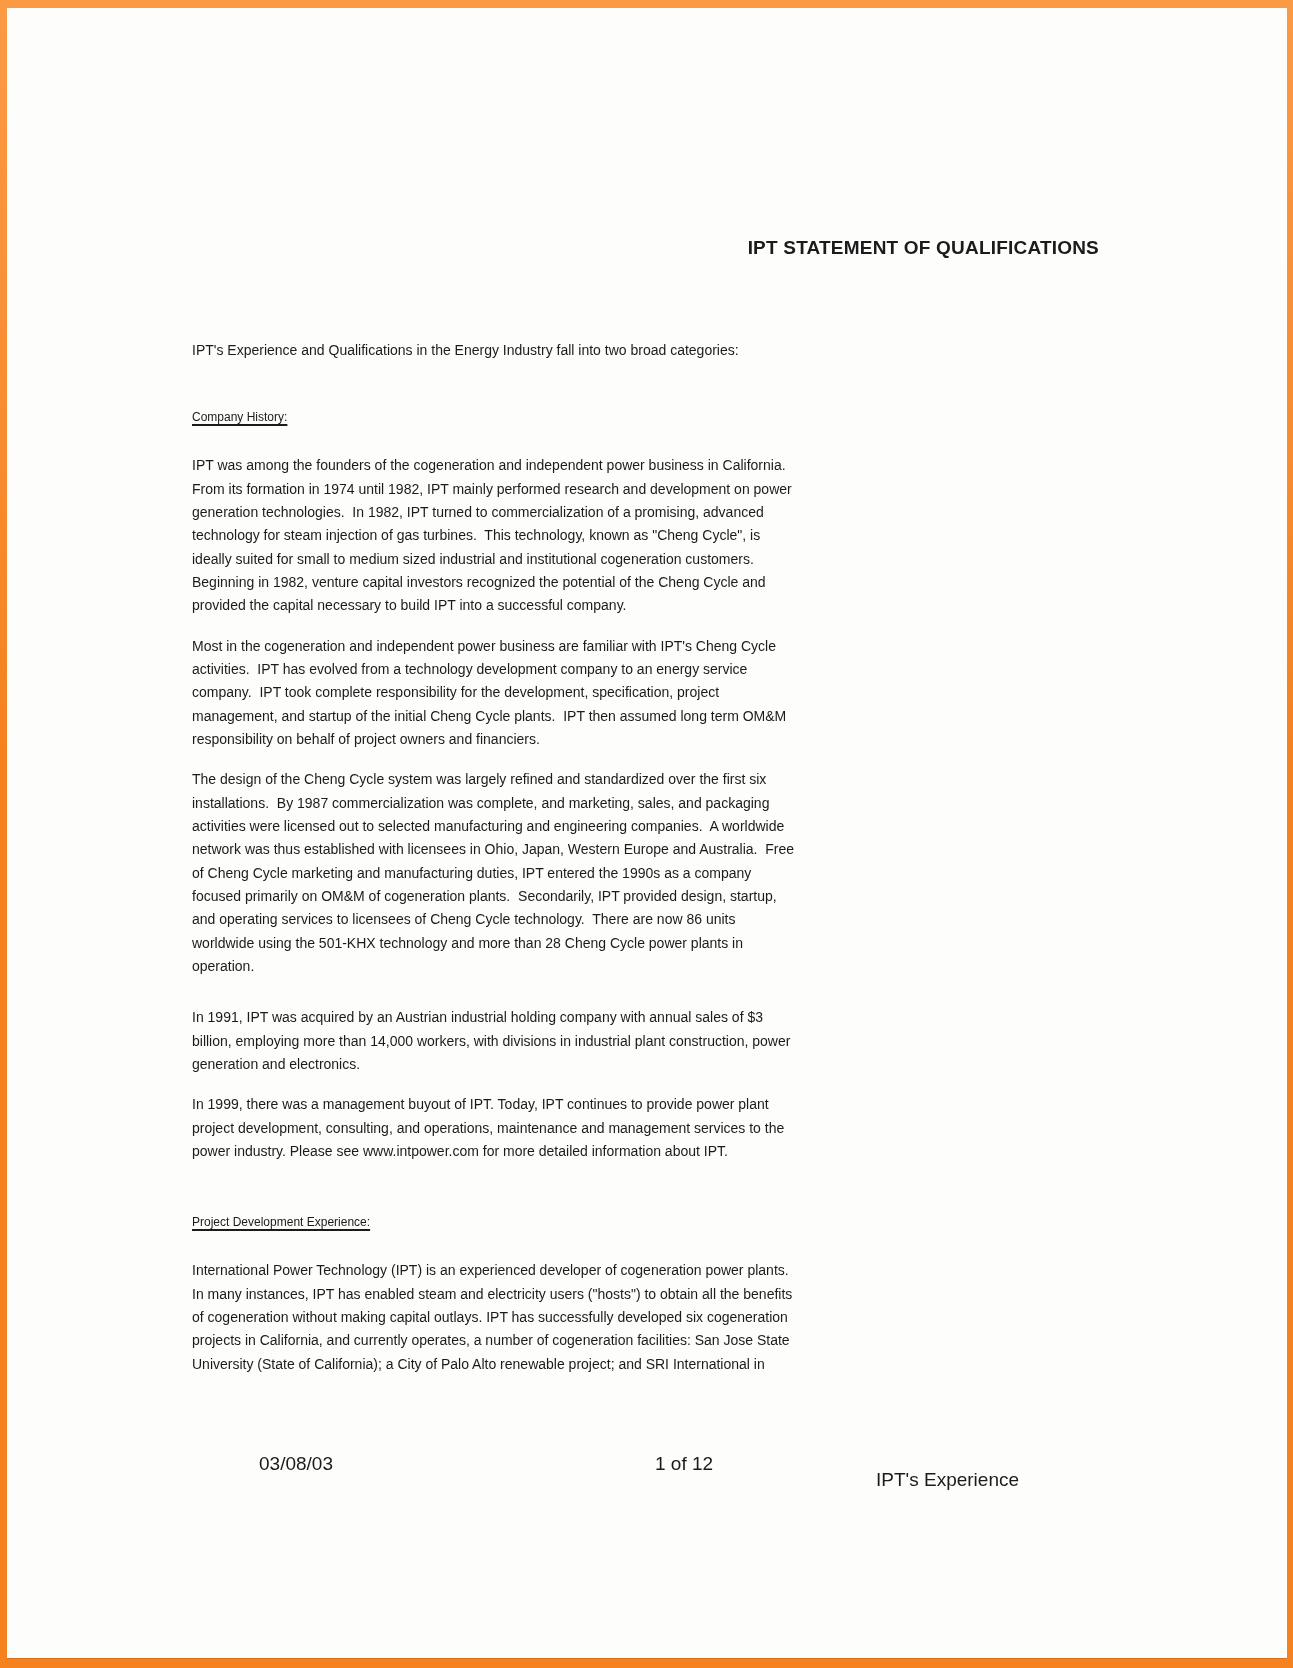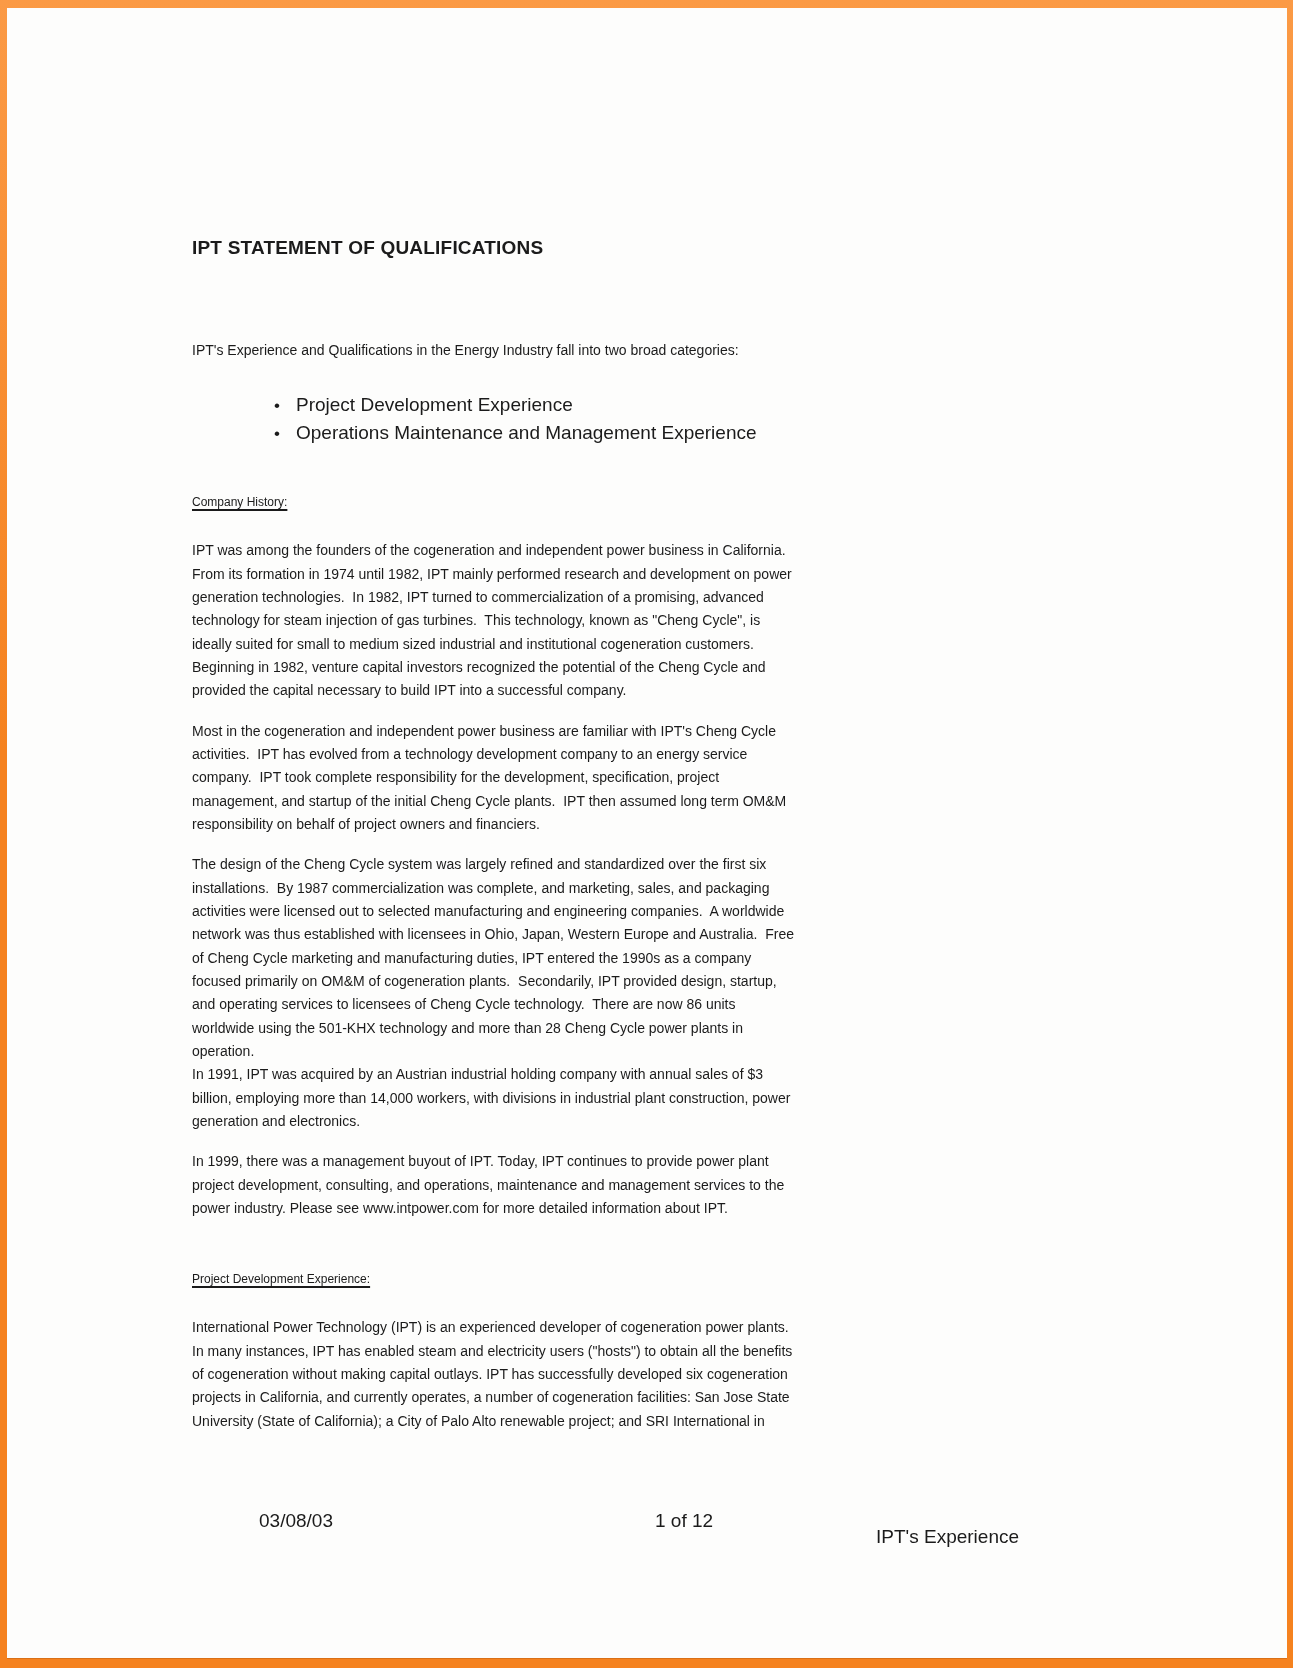--- a/index.html
+++ b/index.html
@@ -22,21 +22,21 @@
     overflow: hidden;
   }
   .content {
     padding: 228px 188px 0 185px;
     color: #1b1b1b;
   }
   .doc-title {
     font-size: 19px;
     font-weight: bold;
     line-height: 23px;
-    text-align: left;
+    text-align: right;
     letter-spacing: 0.2px;
     white-space: pre;
   }
   .para {
     font-size: 14px;
     line-height: 23.33px;
     white-space: pre;
   }
   .lead { margin-top: 80px; }
   .bullet-list { margin-top: 29px; list-style: none; }
@@ -57,21 +57,21 @@
     line-height: 23px;
     text-decoration: underline;
     text-decoration-thickness: 2px;
     text-underline-offset: 3px;
     white-space: pre;
   }
   .heading-1 { margin-top: 44px; }
   .heading-2 { margin-top: 48px; }
   .after-heading { margin-top: 25px; }
   .para-gap { margin-top: 17px; }
-  .para-gap-lg { }
+  .para-gap-lg { margin-top: 28px; }
   .footer-row {
     position: relative;
     margin-top: 76px;
     height: 23px;
     font-size: 19px;
     line-height: 23px;
   }
   .footer-date { position: absolute; left: 67px; top: 0; white-space: pre; }
   .footer-page { position: absolute; left: 463px; top: 0; white-space: pre; }
   .footer-label { position: absolute; left: 684px; top: 16px; white-space: pre; }
@@ -81,24 +81,20 @@
 
 <div class="frame"></div>
 
 <div class="page">
   <div class="content">
 
     <div class="doc-title">IPT STATEMENT OF QUALIFICATIONS</div>
 
     <div class="para lead">IPT's Experience and Qualifications in the Energy Industry fall into two broad categories:</div>
 
-    <ul class="bullet-list">
-      <li class="bullet-item"><span class="bullet-dot">•</span><span>Project Development Experience</span></li>
-      <li class="bullet-item"><span class="bullet-dot">•</span><span>Operations Maintenance and Management Experience</span></li>
-    </ul>
 
     <div class="section-heading heading-1">Company History:</div>
 
     <div class="para after-heading">IPT was among the founders of the cogeneration and independent power business in California.
 From its formation in 1974 until 1982, IPT mainly performed research and development on power
 generation technologies.  In 1982, IPT turned to commercialization of a promising, advanced
 technology for steam injection of gas turbines.  This technology, known as "Cheng Cycle", is
 ideally suited for small to medium sized industrial and institutional cogeneration customers.
 Beginning in 1982, venture capital investors recognized the potential of the Cheng Cycle and
 provided the capital necessary to build IPT into a successful company.</div>

